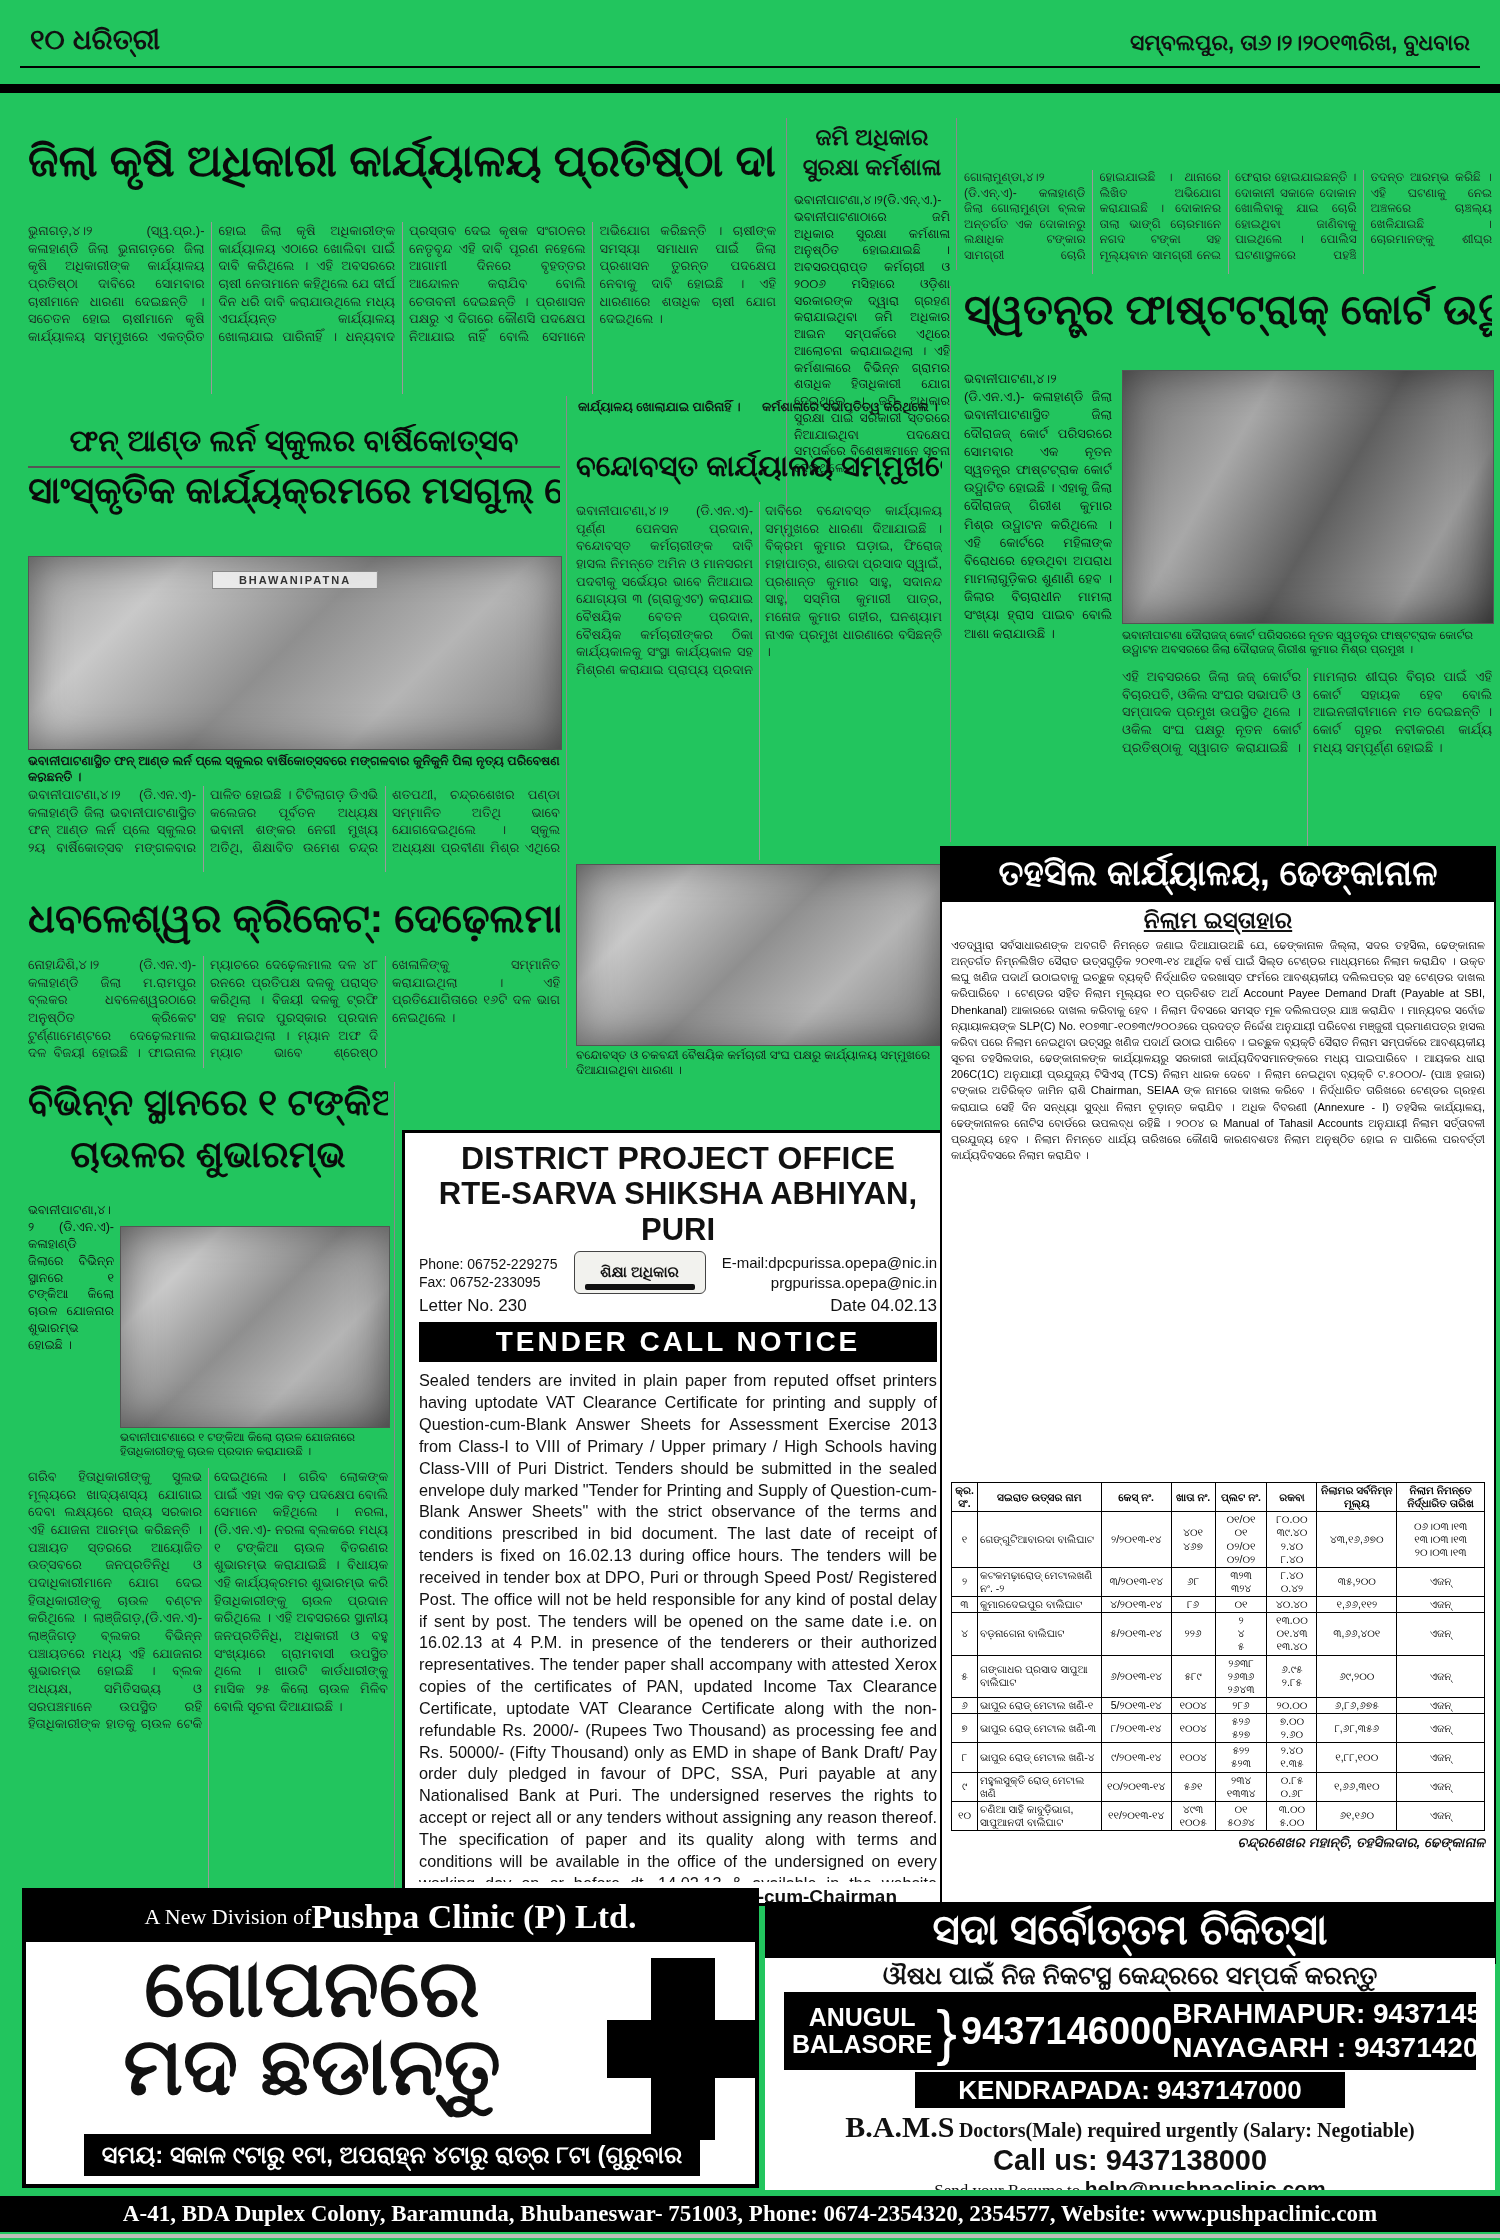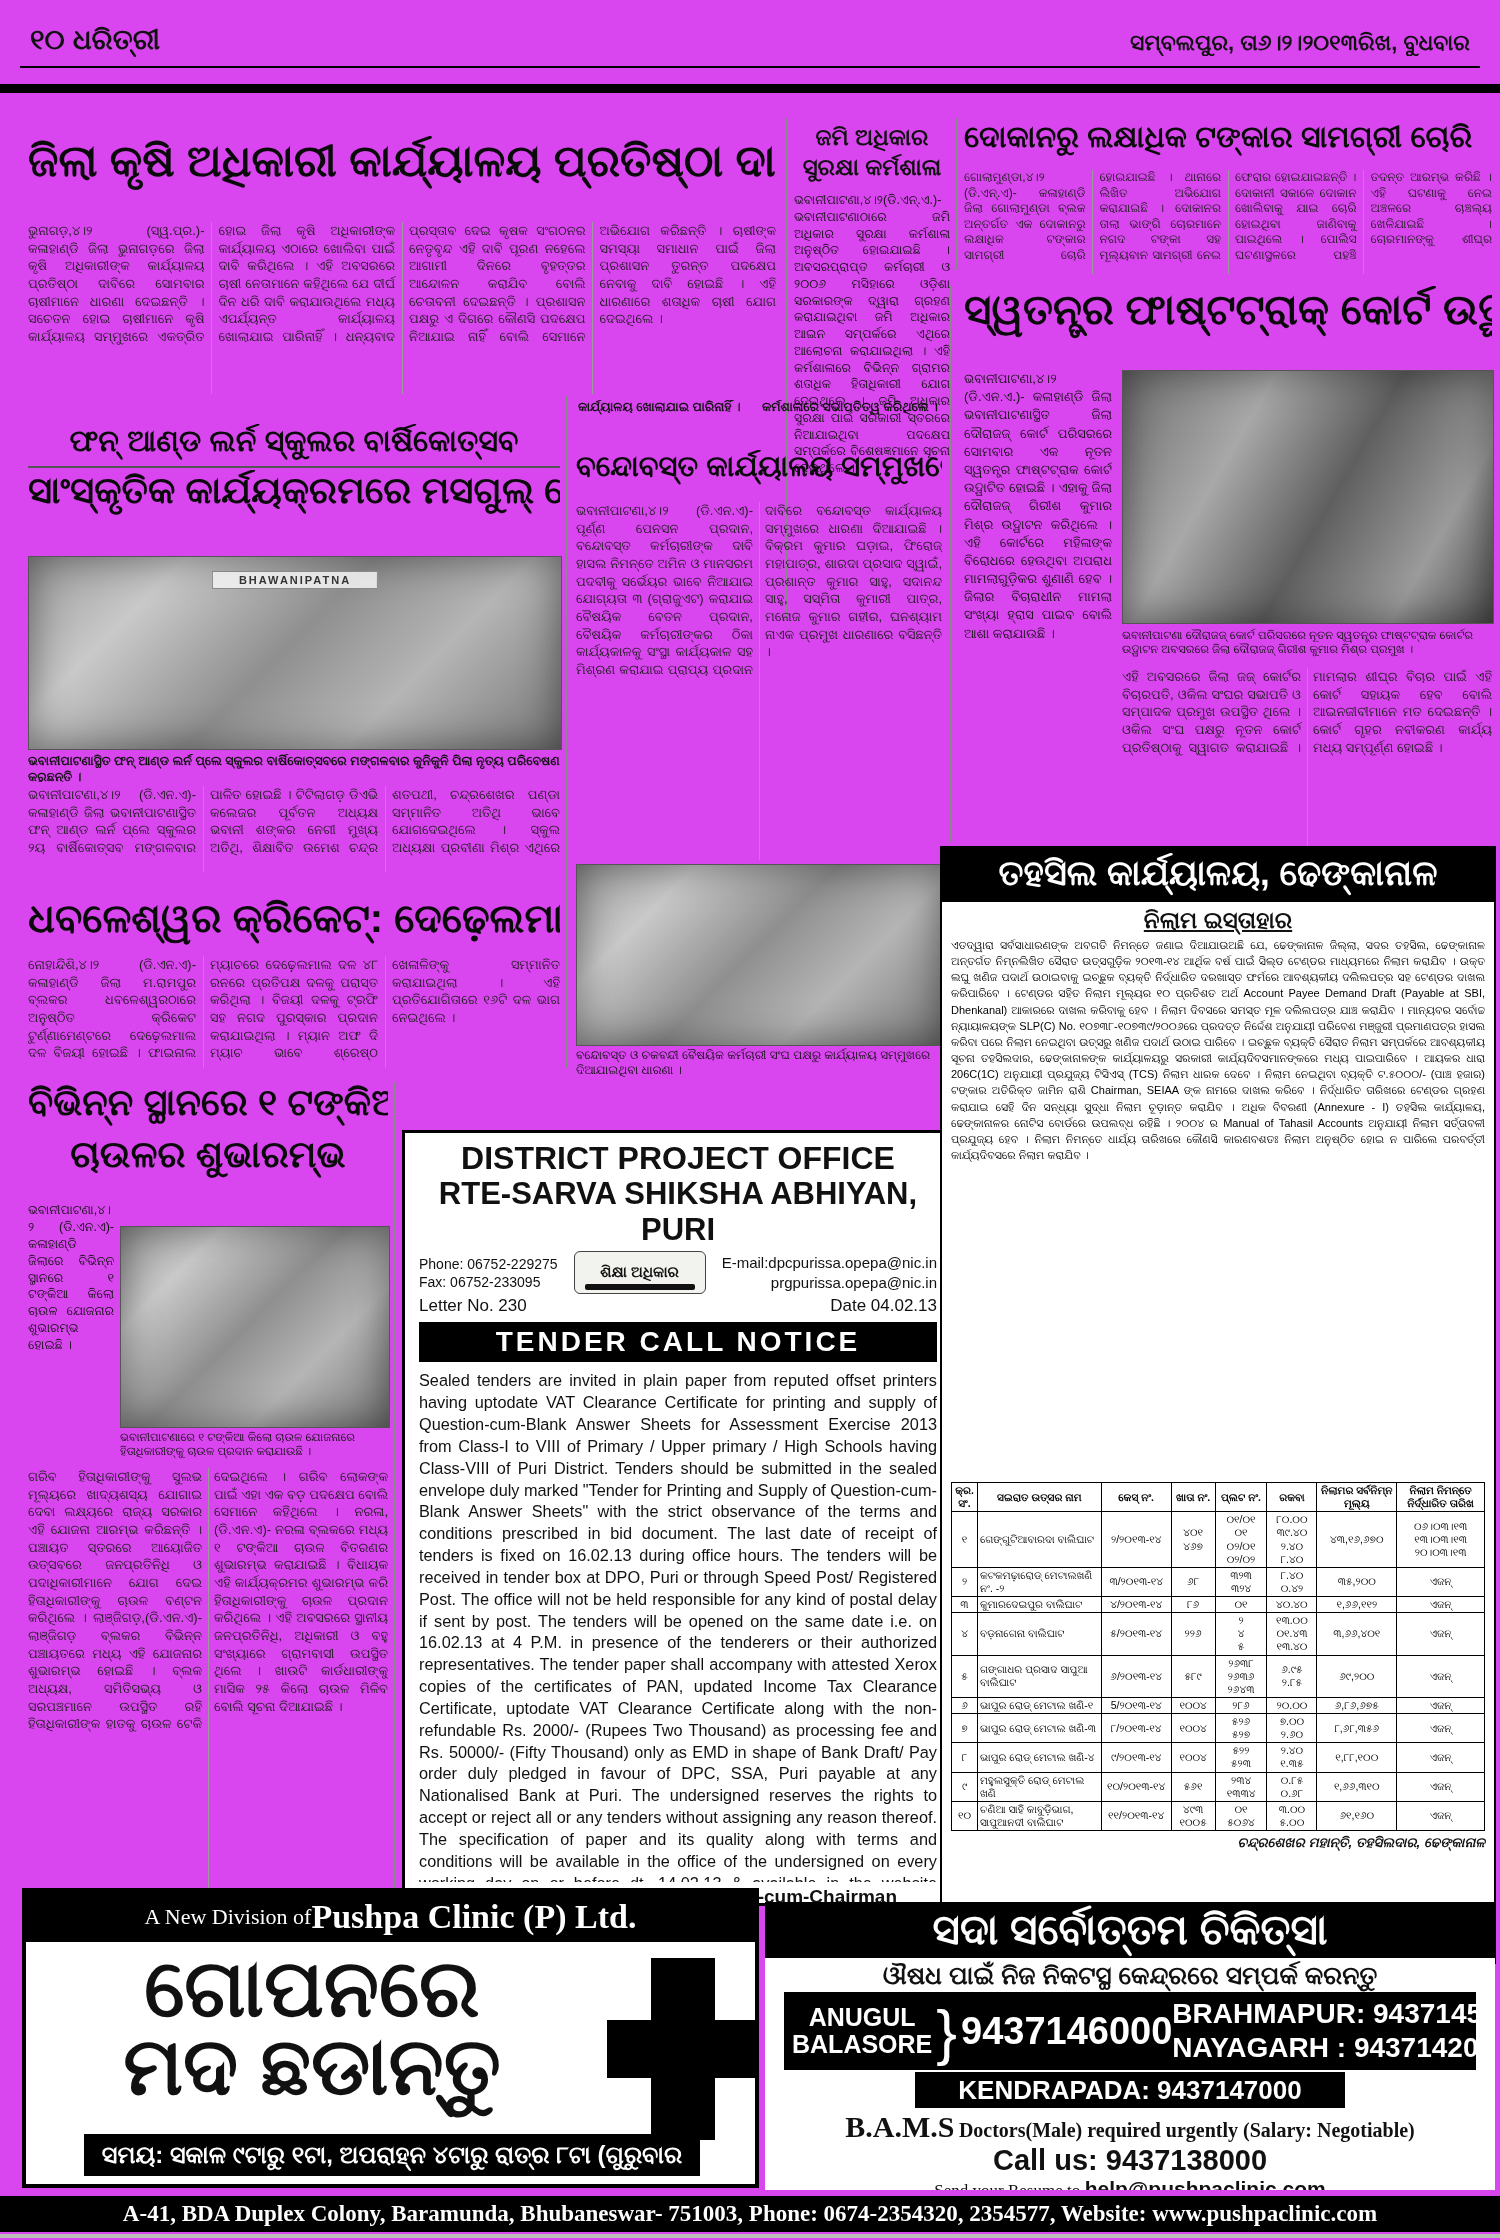--- a/index.html
+++ b/index.html
@@ -1,16 +1,16 @@
 <!DOCTYPE html>
 <html><head>
 <meta charset="utf-8">
 <style>
   html,body{margin:0;padding:0;background:#e8e8e4;}
-  #page{position:relative;width:1500px;height:2240px;background:#d946ef;margin:0 auto;
+  #page{position:relative;width:1500px;height:2240px;background:#22c55e;margin:0 auto;
         font-family:"Liberation Sans","DejaVu Sans",sans-serif;color:#111;overflow:hidden;}
   .abs{position:absolute;overflow:hidden;}
   .bold{font-weight:bold;}
   .center{text-align:center;}
   .right{text-align:right;}
   .justify{text-align:justify;}
   .hline{position:absolute;background:#000;}
   .vrule{position:absolute;width:1px;background:#8a8a8a;}
   .headline{font-weight:bold;color:#0a0a0a;white-space:nowrap;}
   .bodytext{font-size:13px;line-height:1.36;text-align:justify;color:#1c1c1c;
@@ -43,21 +43,20 @@
   <div class="abs bodytext" style="left:28px;top:222px;width:748px;height:172px;column-count:4;">ଭୁନାଗଡ଼,୪।୨ (ସ୍ୱ.ପ୍ର.)- କଳାହାଣ୍ଡି ଜିଲା ଭୁନାଗଡ଼ରେ ଜିଲା କୃଷି ଅଧିକାରୀଙ୍କ କାର୍ଯ୍ୟାଳୟ ପ୍ରତିଷ୍ଠା ଦାବିରେ ସୋମବାର ଚାଷୀମାନେ ଧାରଣା ଦେଇଛନ୍ତି । ସଚେତନ ହୋଇ ଚାଷୀମାନେ କୃଷି କାର୍ଯ୍ୟାଳୟ ସମ୍ମୁଖରେ ଏକତ୍ରିତ ହୋଇ ଜିଲା କୃଷି ଅଧିକାରୀଙ୍କ କାର୍ଯ୍ୟାଳୟ ଏଠାରେ ଖୋଲିବା ପାଇଁ ଦାବି କରିଥିଲେ । ଏହି ଅବସରରେ ଚାଷୀ ନେତାମାନେ କହିଥିଲେ ଯେ ଦୀର୍ଘ ଦିନ ଧରି ଦାବି କରାଯାଉଥିଲେ ମଧ୍ୟ ଏପର୍ଯ୍ୟନ୍ତ କାର୍ଯ୍ୟାଳୟ ଖୋଲାଯାଇ ପାରିନାହିଁ । ଧନ୍ୟବାଦ ପ୍ରସ୍ତାବ ଦେଇ କୃଷକ ସଂଗଠନର ନେତୃବୃନ୍ଦ ଏହି ଦାବି ପୂରଣ ନହେଲେ ଆଗାମୀ ଦିନରେ ବୃହତ୍ତର ଆନ୍ଦୋଳନ କରାଯିବ ବୋଲି ଚେତାବନୀ ଦେଇଛନ୍ତି । ପ୍ରଶାସନ ପକ୍ଷରୁ ଏ ଦିଗରେ କୌଣସି ପଦକ୍ଷେପ ନିଆଯାଇ ନାହିଁ ବୋଲି ସେମାନେ ଅଭିଯୋଗ କରିଛନ୍ତି । ଚାଷୀଙ୍କ ସମସ୍ୟା ସମାଧାନ ପାଇଁ ଜିଲା ପ୍ରଶାସନ ତୁରନ୍ତ ପଦକ୍ଷେପ ନେବାକୁ ଦାବି ହୋଇଛି । ଏହି ଧାରଣାରେ ଶତାଧିକ ଚାଷୀ ଯୋଗ ଦେଇଥିଲେ ।</div>
 
   <div class="vrule" style="left:786px;top:118px;height:502px;"></div>
 
   <div class="abs bold center" style="left:794px;top:124px;width:156px;height:30px;font-size:23px;">ଜମି ଅଧିକାର</div>
   <div class="abs bold center" style="left:794px;top:154px;width:156px;height:32px;font-size:23px;">ସୁରକ୍ଷା କର୍ମଶାଳା</div>
   <div class="abs justify smallbody" style="left:794px;top:192px;width:156px;height:426px;font-size:12.5px;line-height:1.34;">ଭବାନୀପାଟଣା,୪।୨(ଡି.ଏନ୍.ଏ.)- ଭବାନୀପାଟଣାଠାରେ ଜମି ଅଧିକାର ସୁରକ୍ଷା କର୍ମଶାଳା ଅନୁଷ୍ଠିତ ହୋଇଯାଇଛି । ଅବସରପ୍ରାପ୍ତ କର୍ମଚାରୀ ଓ ୨୦୦୬ ମସିହାରେ ଓଡ଼ିଶା ସରକାରଙ୍କ ଦ୍ୱାରା ଗ୍ରହଣ କରାଯାଇଥିବା ଜମି ଅଧିକାର ଆଇନ ସମ୍ପର୍କରେ ଏଥିରେ ଆଲୋଚନା କରାଯାଇଥିଲା । ଏହି କର୍ମଶାଳାରେ ବିଭିନ୍ନ ଗ୍ରାମର ଶତାଧିକ ହିତାଧିକାରୀ ଯୋଗ ଦେଇଥିଲେ । ଜମି ଅଧିକାର ସୁରକ୍ଷା ପାଇଁ ସରକାରୀ ସ୍ତରରେ ନିଆଯାଇଥିବା ପଦକ୍ଷେପ ସମ୍ପର୍କରେ ବିଶେଷଜ୍ଞମାନେ ସୂଚନା ଦେଇଥିଲେ ।</div>
 
   <div class="vrule" style="left:956px;top:118px;height:152px;"></div>
 
-  <div class="abs headline" style="left:964px;top:120px;width:528px;height:42px;font-size:30px;">ଦୋକାନରୁ ଲକ୍ଷାଧିକ ଟଙ୍କାର ସାମଗ୍ରୀ ଚୋରି</div>
   <div class="abs bodytext" style="left:964px;top:170px;width:528px;height:104px;column-count:4;font-size:12px;line-height:1.3;">ଗୋଲାମୁଣ୍ଡା,୪।୨ (ଡି.ଏନ୍.ଏ)- କଳାହାଣ୍ଡି ଜିଲା ଗୋଲାମୁଣ୍ଡା ବ୍ଲକ ଅନ୍ତର୍ଗତ ଏକ ଦୋକାନରୁ ଲକ୍ଷାଧିକ ଟଙ୍କାର ସାମଗ୍ରୀ ଚୋରି ହୋଇଯାଇଛି । ଥାନାରେ ଲିଖିତ ଅଭିଯୋଗ କରାଯାଇଛି । ଦୋକାନର ତାଲା ଭାଙ୍ଗି ଚୋରମାନେ ନଗଦ ଟଙ୍କା ସହ ମୂଲ୍ୟବାନ ସାମଗ୍ରୀ ନେଇ ଫେରାର ହୋଇଯାଇଛନ୍ତି । ଦୋକାନୀ ସକାଳେ ଦୋକାନ ଖୋଲିବାକୁ ଯାଇ ଚୋରି ହୋଇଥିବା ଜାଣିବାକୁ ପାଇଥିଲେ । ପୋଲିସ ଘଟଣାସ୍ଥଳରେ ପହଞ୍ଚି ତଦନ୍ତ ଆରମ୍ଭ କରିଛି । ଏହି ଘଟଣାକୁ ନେଇ ଅଞ୍ଚଳରେ ଚାଞ୍ଚଲ୍ୟ ଖେଳିଯାଇଛି । ଚୋରମାନଙ୍କୁ ଶୀଘ୍ର ଗିରଫ କରିବାକୁ ଦାବି ହୋଇଛି ।</div>
 
   <div class="abs headline" style="left:964px;top:286px;width:528px;height:62px;font-size:42px;">ସ୍ୱତନ୍ତ୍ର ଫାଷ୍ଟଟ୍ରାକ୍ କୋର୍ଟ ଉଦ୍ଘାଟିତ</div>
   <div class="abs justify" style="left:964px;top:370px;width:148px;height:490px;font-size:13px;line-height:1.4;">ଭବାନୀପାଟଣା,୪।୨ (ଡି.ଏନ.ଏ.)- କଳାହାଣ୍ଡି ଜିଲା ଭବାନୀପାଟଣାସ୍ଥିତ ଜିଲା ଦୌରାଜଜ୍ କୋର୍ଟ ପରିସରରେ ସୋମବାର ଏକ ନୂତନ ସ୍ୱତନ୍ତ୍ର ଫାଷ୍ଟଟ୍ରାକ କୋର୍ଟ ଉଦ୍ଘାଟିତ ହୋଇଛି । ଏହାକୁ ଜିଲା ଦୌରାଜଜ୍ ଗିରୀଶ କୁମାର ମିଶ୍ର ଉଦ୍ଘାଟନ କରିଥିଲେ । ଏହି କୋର୍ଟରେ ମହିଳାଙ୍କ ବିରୋଧରେ ହେଉଥିବା ଅପରାଧ ମାମଲାଗୁଡ଼ିକର ଶୁଣାଣି ହେବ । ଜିଲାର ବିଚାରାଧୀନ ମାମଲା ସଂଖ୍ୟା ହ୍ରାସ ପାଇବ ବୋଲି ଆଶା କରାଯାଉଛି ।</div>
   <div class="abs photo photo-dark" style="left:1122px;top:370px;width:370px;height:252px;"></div>
   <div class="abs caption" style="left:1122px;top:628px;width:370px;height:36px;font-weight:normal;font-size:11.5px;">ଭବାନୀପାଟଣା ଦୌରାଜଜ୍ କୋର୍ଟ ପରିସରରେ ନୂତନ ସ୍ୱତନ୍ତ୍ର ଫାଷ୍ଟଟ୍ରାକ କୋର୍ଟର ଉଦ୍ଘାଟନ ଅବସରରେ ଜିଲା ଦୌରାଜଜ୍ ଗିରୀଶ କୁମାର ମିଶ୍ର ପ୍ରମୁଖ ।</div>
   <div class="abs bodytext" style="left:1122px;top:668px;width:370px;height:192px;column-count:2;column-gap:12px;">ଏହି ଅବସରରେ ଜିଲା ଜଜ୍ କୋର୍ଟର ବିଚାରପତି, ଓକିଲ ସଂଘର ସଭାପତି ଓ ସମ୍ପାଦକ ପ୍ରମୁଖ ଉପସ୍ଥିତ ଥିଲେ । ଓକିଲ ସଂଘ ପକ୍ଷରୁ ନୂତନ କୋର୍ଟ ପ୍ରତିଷ୍ଠାକୁ ସ୍ୱାଗତ କରାଯାଇଛି । ମାମଲାର ଶୀଘ୍ର ବିଚାର ପାଇଁ ଏହି କୋର୍ଟ ସହାୟକ ହେବ ବୋଲି ଆଇନଜୀବୀମାନେ ମତ ଦେଇଛନ୍ତି । କୋର୍ଟ ଗୃହର ନବୀକରଣ କାର୍ଯ୍ୟ ମଧ୍ୟ ସମ୍ପୂର୍ଣ୍ଣ ହୋଇଛି ।</div>
 
   <div class="abs headline center" style="left:28px;top:424px;width:532px;height:42px;font-size:30px;border-bottom:2px solid #555;">ଫନ୍ ଆଣ୍ଡ ଲର୍ନ ସ୍କୁଲର ବାର୍ଷିକୋତ୍ସବ</div>
   <div class="abs headline center" style="left:28px;top:470px;width:532px;height:54px;font-size:37px;">ସାଂସ୍କୃତିକ କାର୍ଯ୍ୟକ୍ରମରେ ମସଗୁଲ୍ ହେଲେ କୁନିକୁନି ପିଲା</div>

